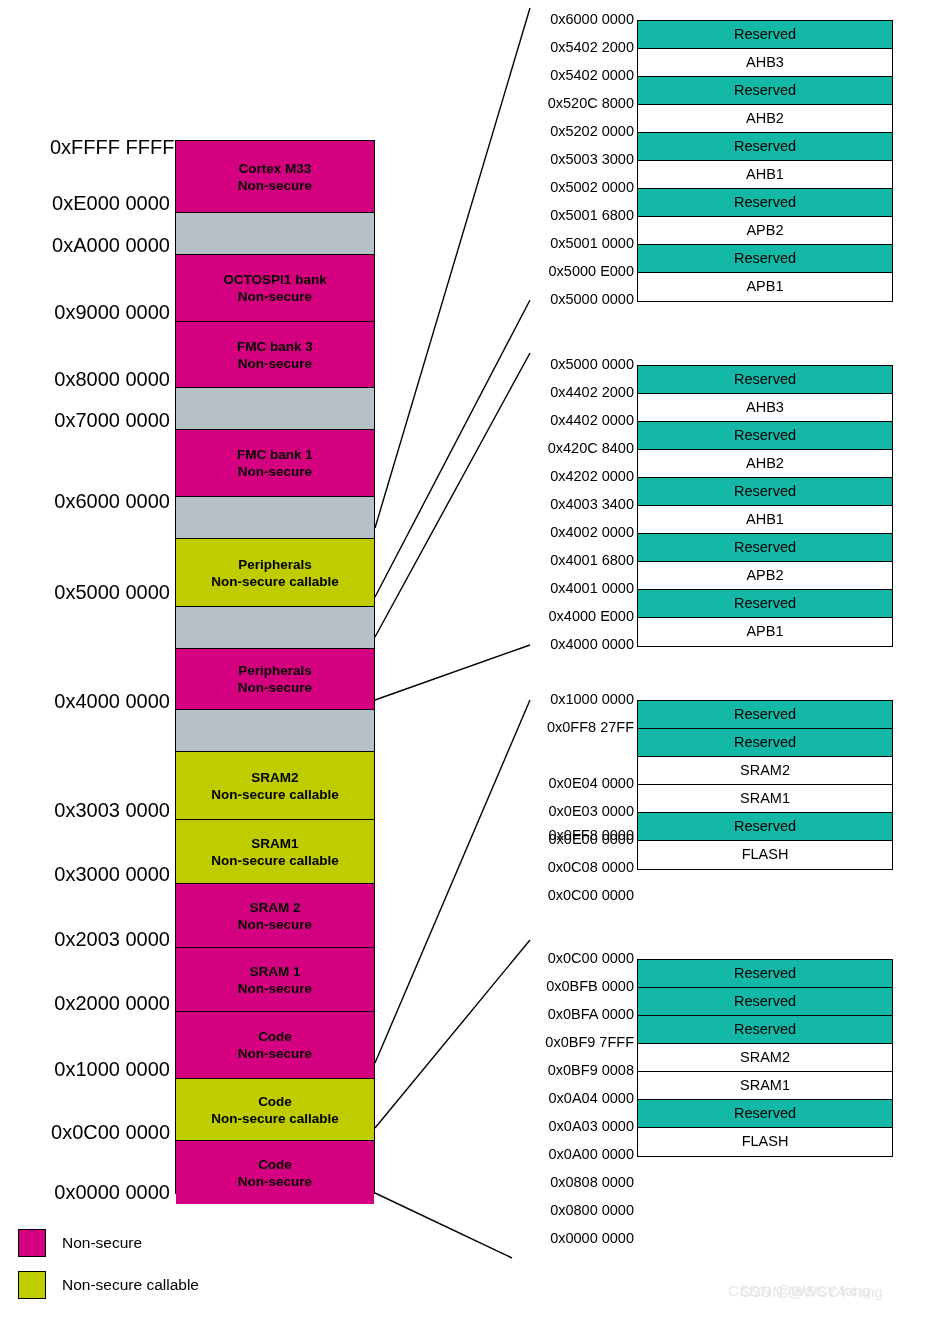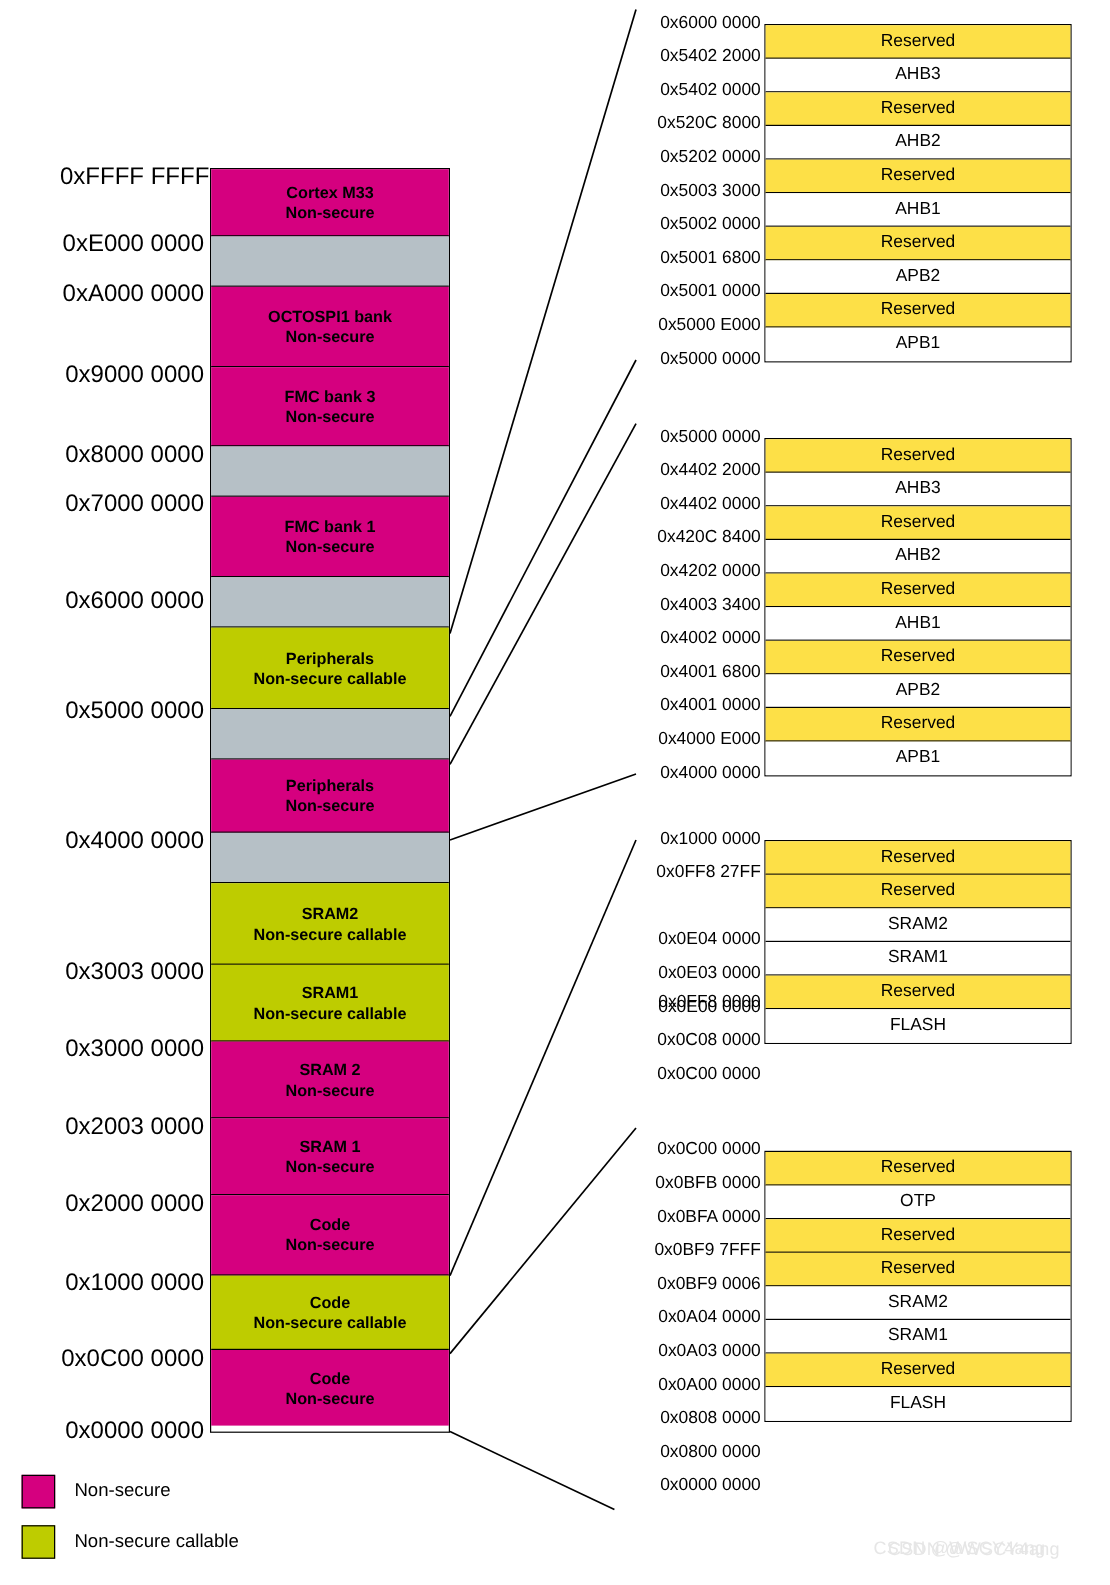--- a/index.html
+++ b/index.html
@@ -92,21 +92,21 @@
     line-height: 26px;
     text-align: center;
     font-size: 14.5px;
     color: #000000;
     border-bottom: 1.5px solid #000000;
     background: #ffffff;
     white-space: nowrap;
     overflow: hidden;
   }
   .detail-row:last-child { border-bottom: none; }
-  .detail-row.res { background: #fde047; }
+  .detail-row.res { background: #14b8a6; }
 
   
   .detail-addr-layer {
     position: absolute;
     width: 112px;
   }
   .detail-addr {
     position: absolute;
     right: 0;
     width: 112px;
@@ -174,21 +174,21 @@
       <line x1="375" y1="700" x2="530" y2="645"></line>
 
       <line x1="375" y1="1063" x2="530" y2="700"></line>
       <line x1="375" y1="1128" x2="530" y2="940"></line>
 
       <line x1="375" y1="1193" x2="512" y2="1258"></line>
     </g>
   </svg>
 
   <div id="main-column" style="height: 1054px;">
-      <div class="mem-block ns" style="height: 56px;">
+      <div class="mem-block ns" style="height: 72px;">
         <span class="mem-line">Cortex M33</span>
         <span class="mem-line">Non-secure</span>
       </div>
       <div class="mem-block reserved" style="height: 42px;"></div>
       <div class="mem-block ns" style="height: 67px;">
         <span class="mem-line">OCTOSPI1 bank</span>
         <span class="mem-line">Non-secure</span>
       </div>
       <div class="mem-block ns" style="height: 66px;">
         <span class="mem-line">FMC bank 3</span>
@@ -325,34 +325,33 @@
       <div class="detail-addr" style="top: 780px; margin-top: 48px;">0x0FF8 0000</div>
       <div class="detail-addr" style="top: 776px;">0x0E04 0000</div>
       <div class="detail-addr" style="top: 804px;">0x0E03 0000</div>
       <div class="detail-addr" style="top: 832px;">0x0E00 0000</div>
       <div class="detail-addr" style="top: 860px;">0x0C08 0000</div>
       <div class="detail-addr" style="top: 888px;">0x0C00 0000</div>
     </div>
 
   <div class="detail-table" id="table-3" style="left:637px; top:959px;">
       <div class="detail-row res">Reserved</div>
-      <div class="detail-row">OTP</div>
       <div class="detail-row res">Reserved</div>
       <div class="detail-row res">Reserved</div>
       <div class="detail-row">SRAM2</div>
       <div class="detail-row">SRAM1</div>
       <div class="detail-row res">Reserved</div>
       <div class="detail-row">FLASH</div>
     </div>
   <div class="detail-addr-layer" id="addr-3" style="left:522px; top:0px; height:1321px;">
       <div class="detail-addr" style="top: 951px;">0x0C00 0000</div>
       <div class="detail-addr" style="top: 979px;">0x0BFB 0000</div>
       <div class="detail-addr" style="top: 1007px;">0x0BFA 0000</div>
       <div class="detail-addr" style="top: 1035px;">0x0BF9 7FFF</div>
-      <div class="detail-addr" style="top: 1063px;">0x0BF9 0006</div>
+      <div class="detail-addr" style="top: 1063px;">0x0BF9 0008</div>
       <div class="detail-addr" style="top: 1091px;">0x0A04 0000</div>
       <div class="detail-addr" style="top: 1119px;">0x0A03 0000</div>
       <div class="detail-addr" style="top: 1147px;">0x0A00 0000</div>
       <div class="detail-addr" style="top: 1175px;">0x0808 0000</div>
       <div class="detail-addr" style="top: 1203px;">0x0800 0000</div>
       <div class="detail-addr" style="top: 1231px;">0x0000 0000</div>
     </div>
 
   <div id="legend">
       <div class="legend-row">

